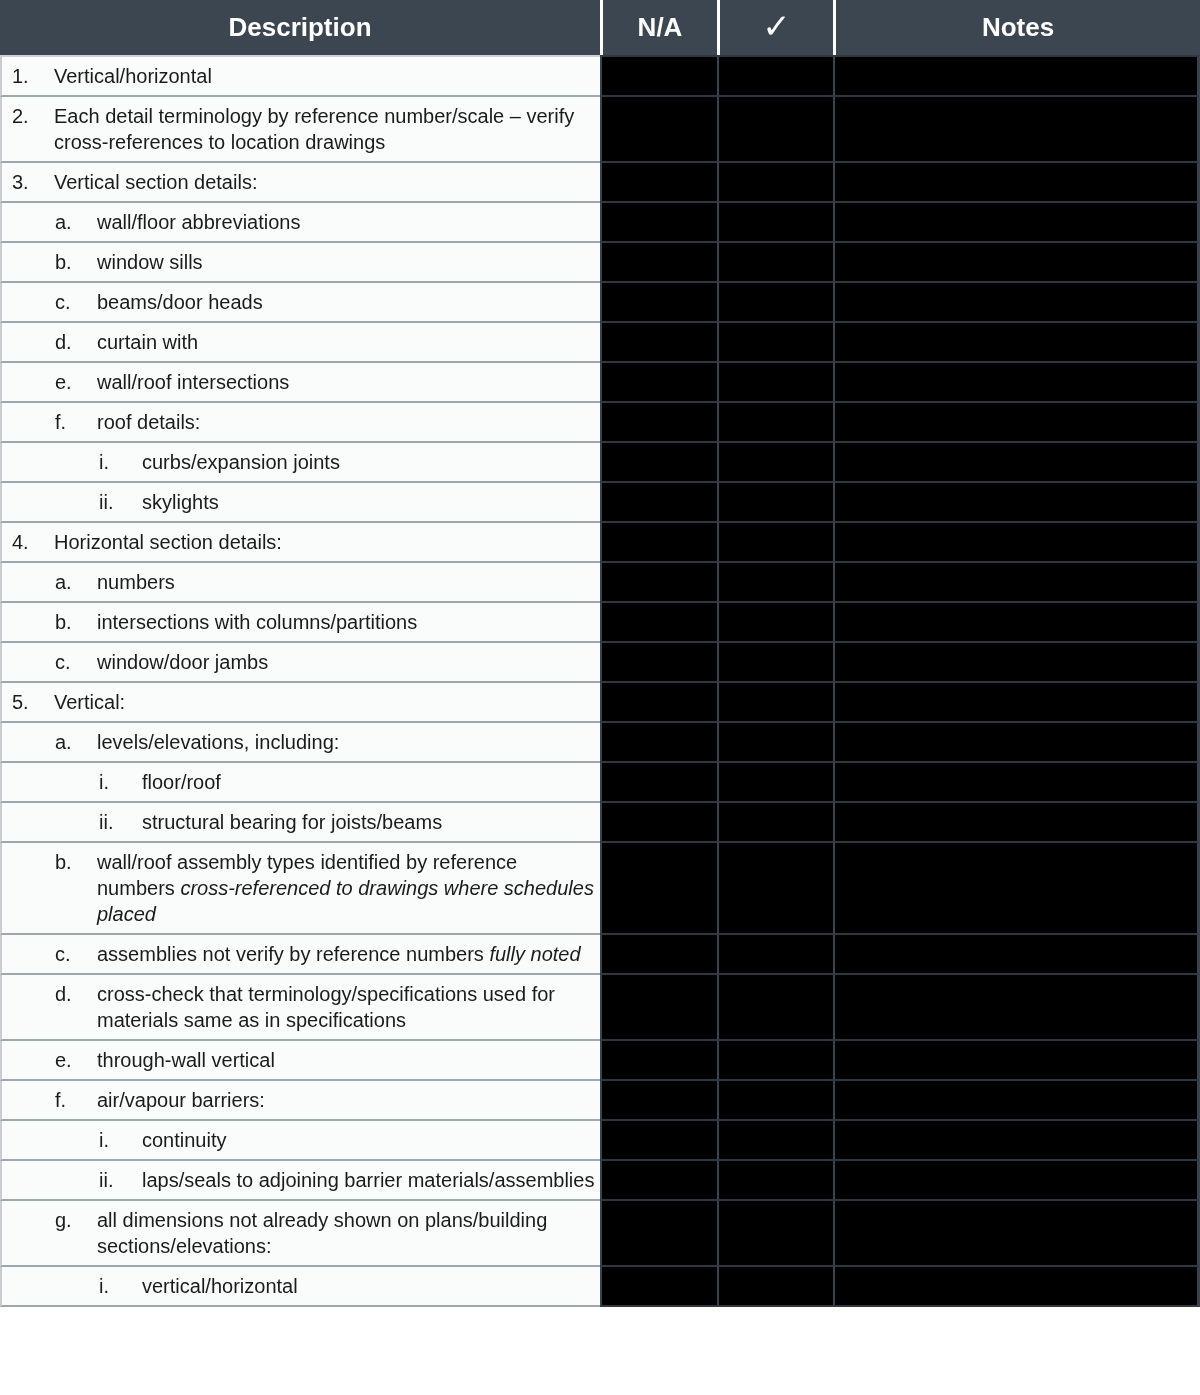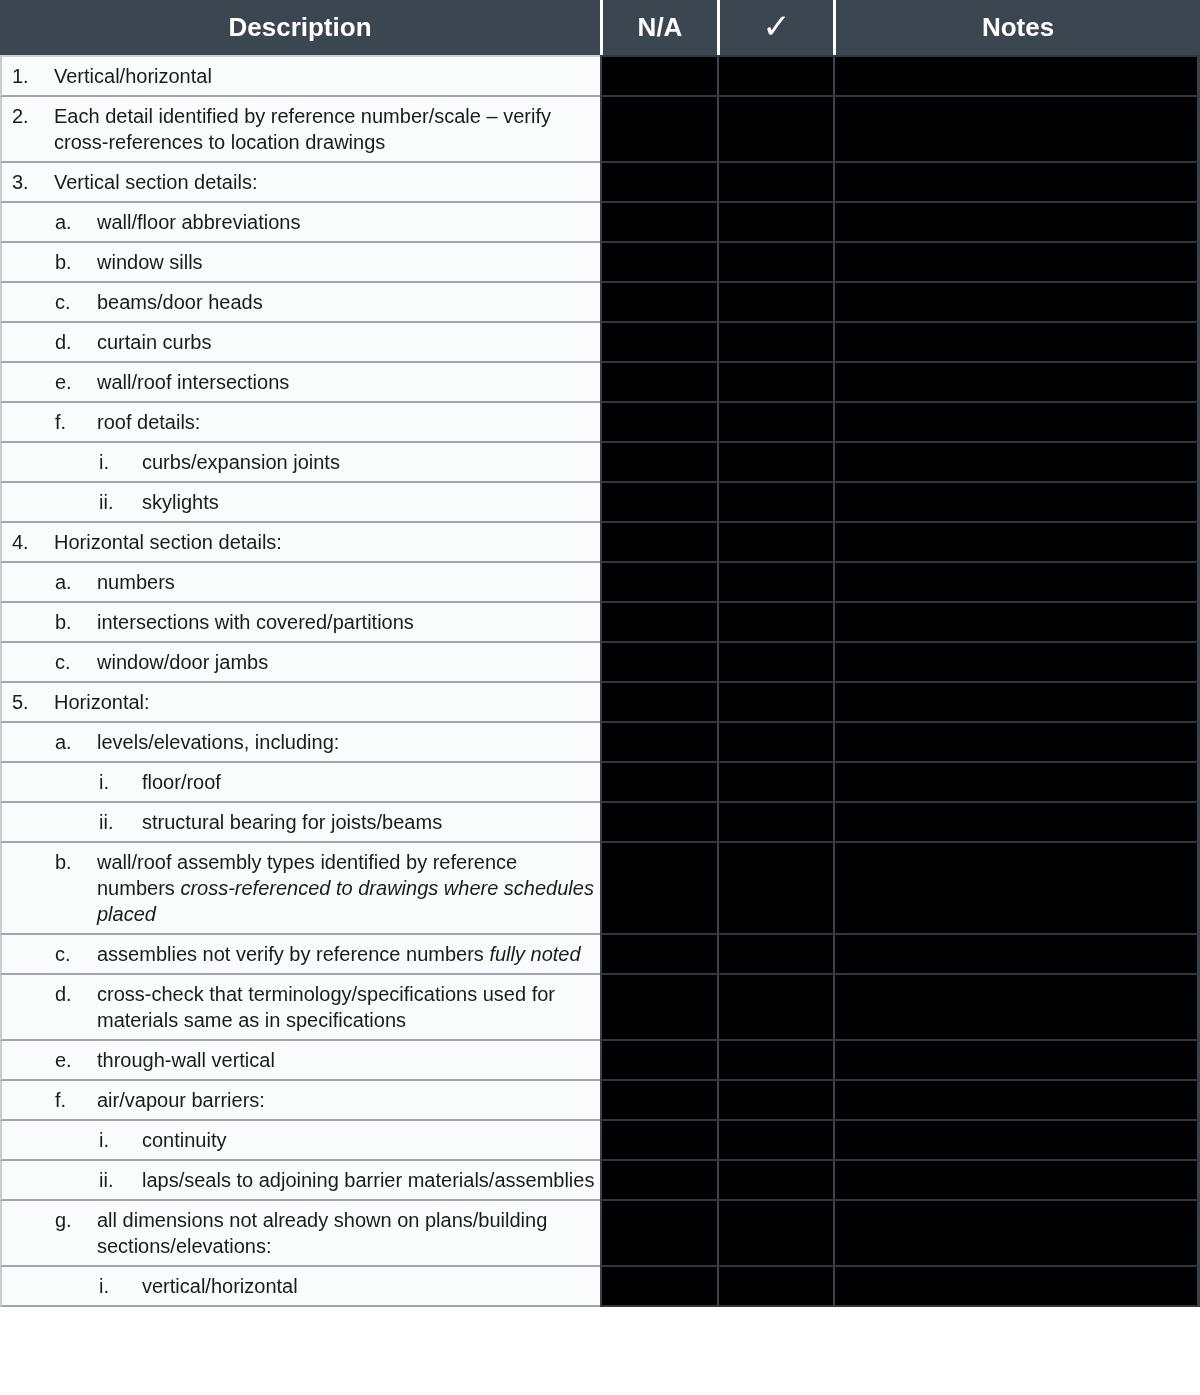--- a/index.html
+++ b/index.html
@@ -111,21 +111,21 @@
             </div>
           </td>
           <td class="blk na"></td>
           <td class="blk chk"></td>
           <td class="blk notes"></td>
         </tr>
         <tr>
           <td class="desc">
             <div class="item lvl1">
               <span class="marker">2.</span>
-              <span class="text"><span>Each detail identified by reference number/scale – verify cross-references to location drawings</span></span>
+              <span class="text"><span>Each detail terminology by reference number/scale – verify cross-references to location drawings</span></span>
             </div>
           </td>
           <td class="blk na"></td>
           <td class="blk chk"></td>
           <td class="blk notes"></td>
         </tr>
         <tr>
           <td class="desc">
             <div class="item lvl1">
               <span class="marker">3.</span>
@@ -166,21 +166,21 @@
             </div>
           </td>
           <td class="blk na"></td>
           <td class="blk chk"></td>
           <td class="blk notes"></td>
         </tr>
         <tr>
           <td class="desc">
             <div class="item lvl2">
               <span class="marker">d.</span>
-              <span class="text"><span>curtain curbs</span></span>
+              <span class="text"><span>curtain with</span></span>
             </div>
           </td>
           <td class="blk na"></td>
           <td class="blk chk"></td>
           <td class="blk notes"></td>
         </tr>
         <tr>
           <td class="desc">
             <div class="item lvl2">
               <span class="marker">e.</span>
@@ -243,21 +243,21 @@
             </div>
           </td>
           <td class="blk na"></td>
           <td class="blk chk"></td>
           <td class="blk notes"></td>
         </tr>
         <tr>
           <td class="desc">
             <div class="item lvl2">
               <span class="marker">b.</span>
-              <span class="text"><span>intersections with covered/partitions</span></span>
+              <span class="text"><span>intersections with columns/partitions</span></span>
             </div>
           </td>
           <td class="blk na"></td>
           <td class="blk chk"></td>
           <td class="blk notes"></td>
         </tr>
         <tr>
           <td class="desc">
             <div class="item lvl2">
               <span class="marker">c.</span>
@@ -265,21 +265,21 @@
             </div>
           </td>
           <td class="blk na"></td>
           <td class="blk chk"></td>
           <td class="blk notes"></td>
         </tr>
         <tr>
           <td class="desc">
             <div class="item lvl1">
               <span class="marker">5.</span>
-              <span class="text"><span>Horizontal:</span></span>
+              <span class="text"><span>Vertical:</span></span>
             </div>
           </td>
           <td class="blk na"></td>
           <td class="blk chk"></td>
           <td class="blk notes"></td>
         </tr>
         <tr>
           <td class="desc">
             <div class="item lvl2">
               <span class="marker">a.</span>

